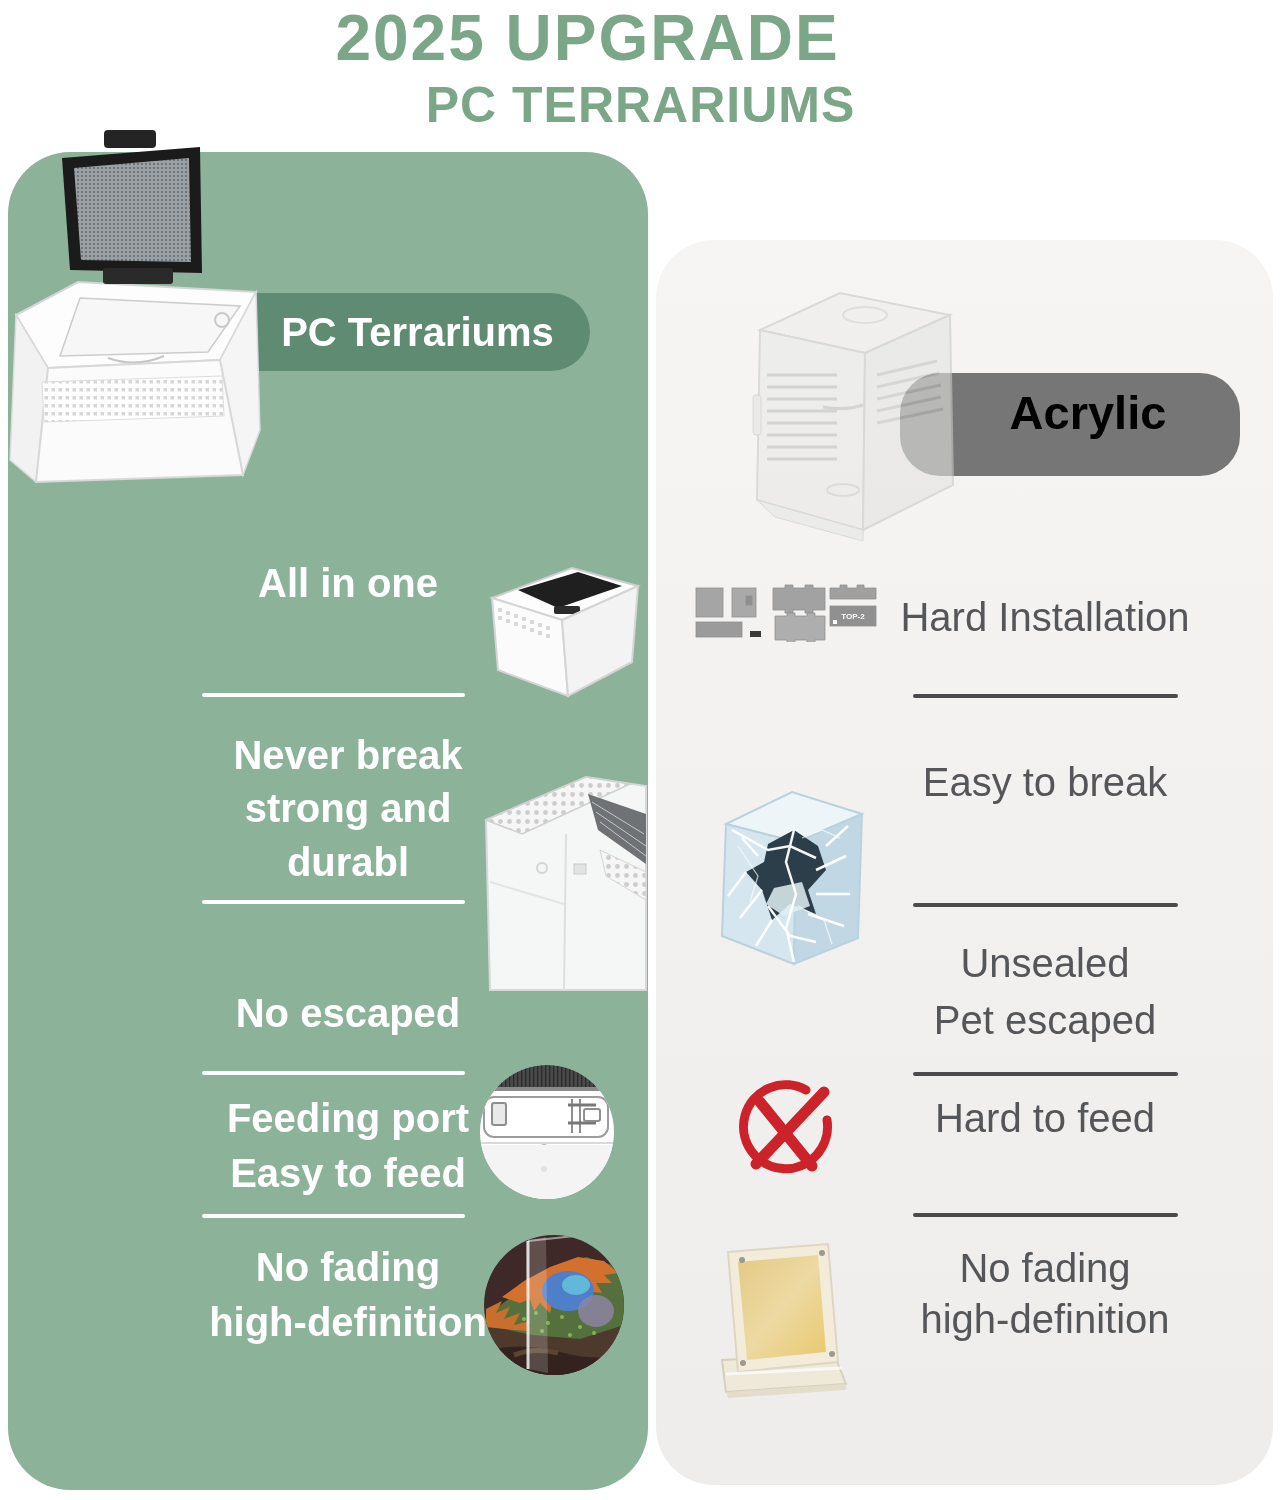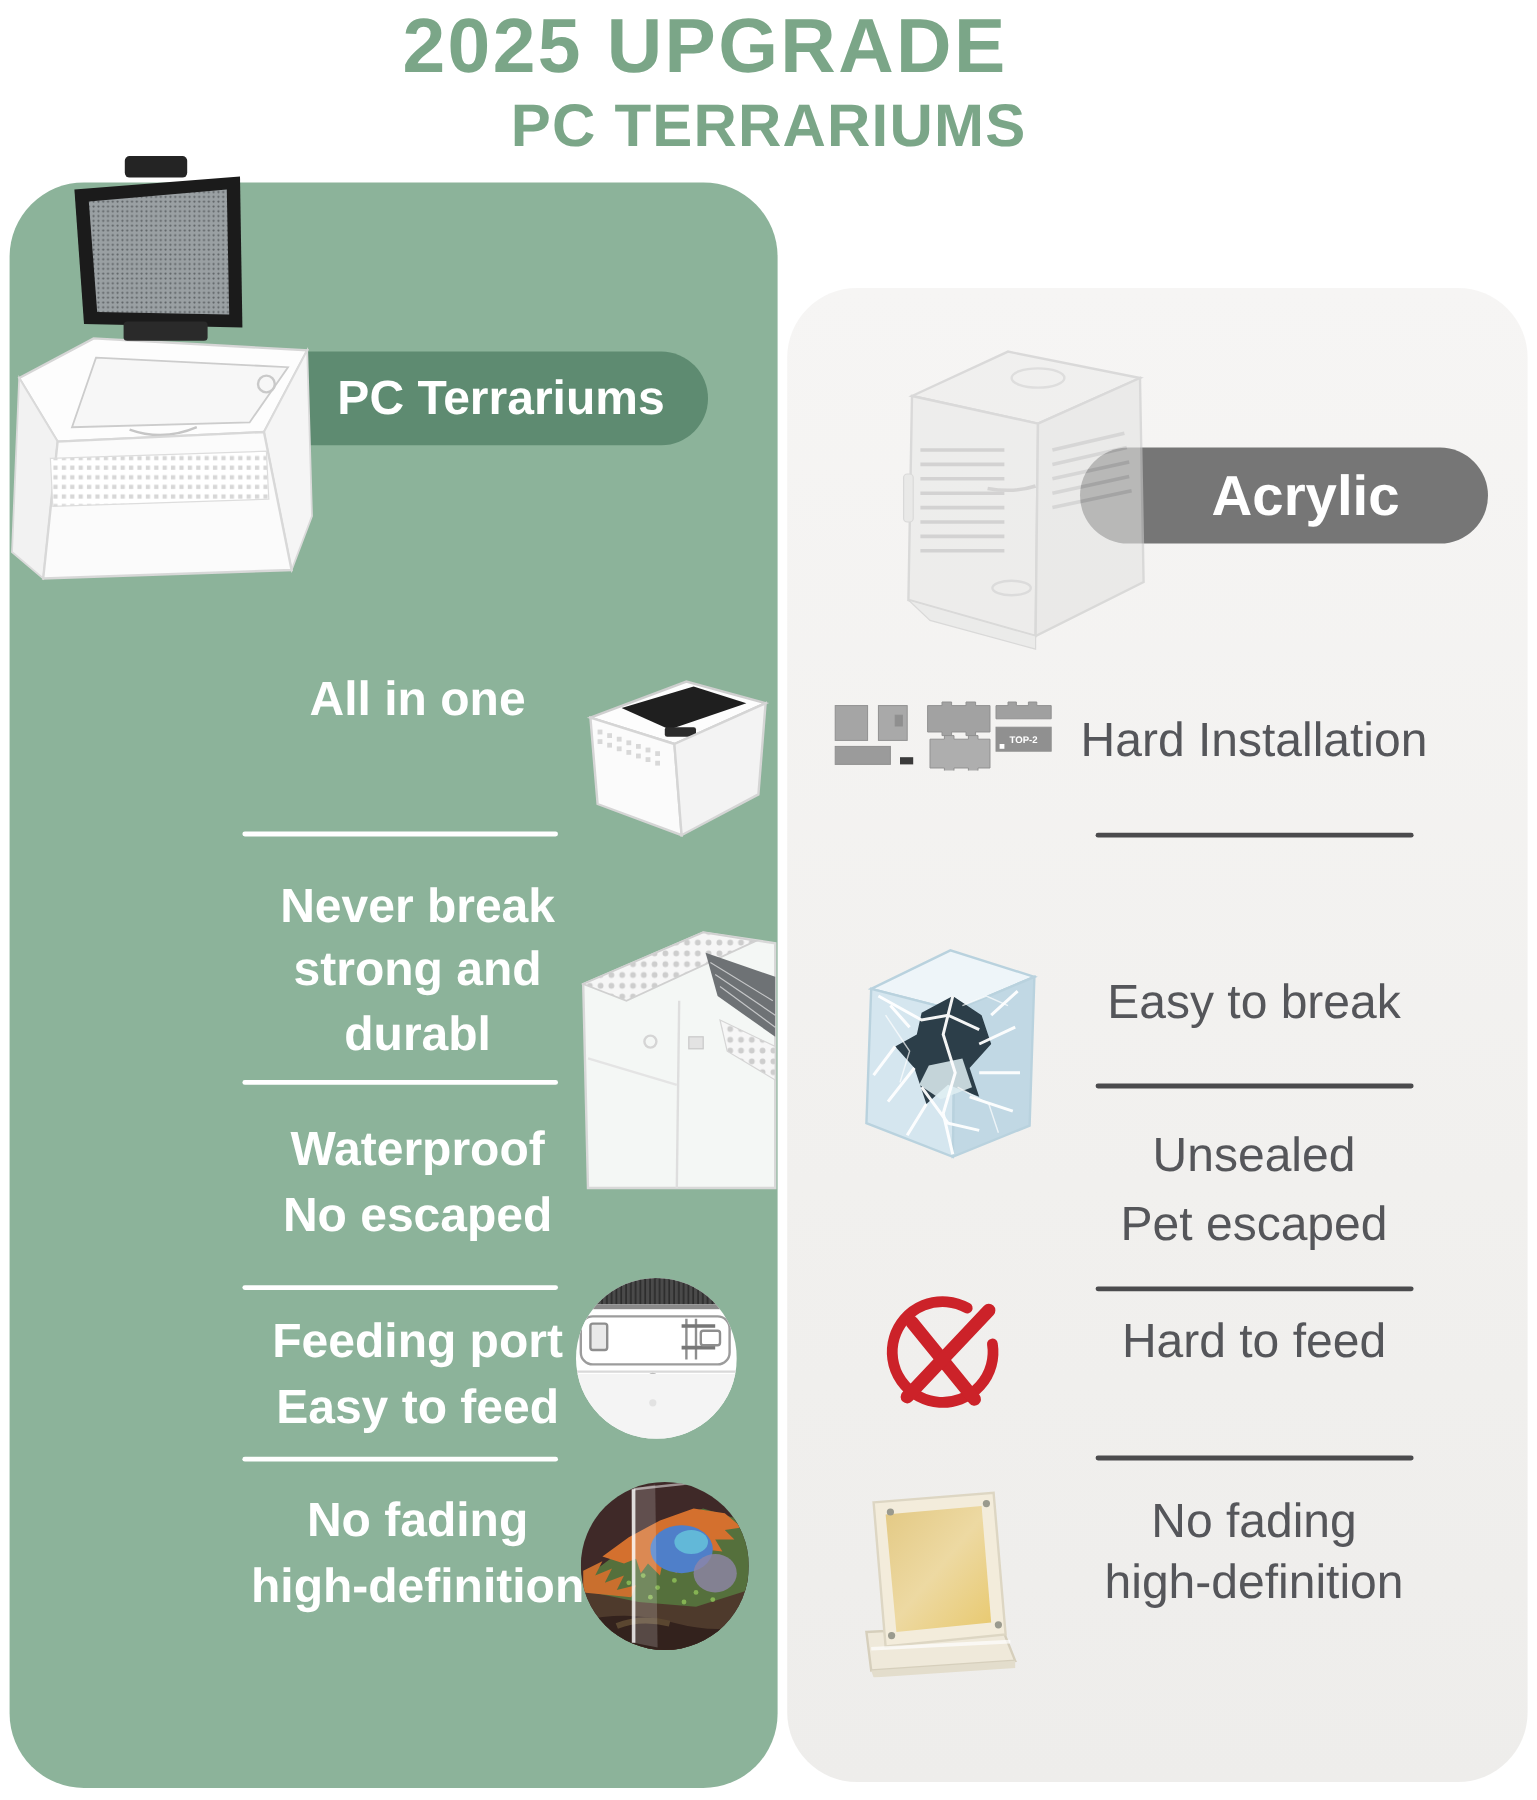--- a/index.html
+++ b/index.html
@@ -16,22 +16,22 @@
   .left-panel{position:absolute;left:8px;top:152px;width:640px;height:1338px;
               background:#8cb39a;border-radius:62px;}
   .right-panel{position:absolute;left:656px;top:240px;width:617px;height:1245px;
               background:linear-gradient(180deg,#f6f5f4 0%,#f1f0ee 60%,#eeedeb 100%);
               border-radius:58px;}
 
   
   .pill-left{position:absolute;left:215px;top:293px;width:375px;height:78px;border-radius:39px;
              background:#5e8b71;color:#ffffff;font-weight:bold;font-size:40px;line-height:78px;
              text-align:center;z-index:2;padding-left:30px;box-sizing:border-box;}
-  .pill-right{position:absolute;left:900px;top:373px;width:340px;height:80px;border-radius:40px;
-             background:#767676;color:#ffffff;font-weight:bold;font-size:47px;line-height:80px;
+  .pill-right{position:absolute;left:900px;top:373px;width:340px;height:103px;border-radius:40px;
+             background:#767676;color:#000000;font-weight:bold;font-size:47px;line-height:80px;
              text-align:center;z-index:2;padding-left:36px;box-sizing:border-box;}
 
   
   .fline{position:absolute;left:158px;width:380px;height:58px;line-height:58px;text-align:center;
          font-size:40px;font-weight:bold;color:#ffffff;z-index:3;}
   .rline{position:absolute;left:855px;width:380px;height:58px;line-height:58px;text-align:center;
          font-size:40px;font-weight:normal;color:#55565a;z-index:3;}
 
   
   .ldiv{position:absolute;left:202px;width:263px;height:4px;background:#ffffff;border-radius:2px;z-index:3;}
@@ -107,32 +107,31 @@
     <polygon points="12,215 118,245 118,256 30,232" fill="#e6e6e5" stroke="#c8c8c8"></polygon>
     <ellipse cx="98" cy="205" rx="16" ry="6" fill="none" stroke="#cccccc" stroke-width="2"></ellipse>
   </svg>
 
   <div class="fline" style="top:554px">All in one</div>
   <div class="ldiv" style="top:693px"></div>
   <div class="fline" style="top:726px">Never break</div>
   <div class="fline" style="top:779px">strong and</div>
   <div class="fline" style="top:833px">durabl</div>
   <div class="ldiv" style="top:900px"></div>
-  <div class="fline" style="top:929px">Waterproof</div>
   <div class="fline" style="top:984px">No escaped</div>
   <div class="ldiv" style="top:1071px"></div>
   <div class="fline" style="top:1089px">Feeding port</div>
   <div class="fline" style="top:1144px">Easy to feed</div>
   <div class="ldiv" style="top:1214px"></div>
   <div class="fline" style="top:1238px">No fading</div>
   <div class="fline" style="top:1293px">high-definition</div>
 
   <div class="rline" style="top:588px">Hard Installation</div>
   <div class="rdiv" style="top:694px"></div>
-  <div class="rline" style="top:806px">Easy to break</div>
+  <div class="rline" style="top:753px">Easy to break</div>
   <div class="rdiv" style="top:903px"></div>
   <div class="rline" style="top:934px">Unsealed</div>
   <div class="rline" style="top:991px">Pet escaped</div>
   <div class="rdiv" style="top:1072px"></div>
   <div class="rline" style="top:1089px">Hard to feed</div>
   <div class="rdiv" style="top:1213px"></div>
   <div class="rline" style="top:1239px">No fading</div>
   <div class="rline" style="top:1290px">high-definition</div>
 
   <svg class="img-abs" style="left:480px;top:560px;" width="165" height="142" viewBox="0 0 165 142">

